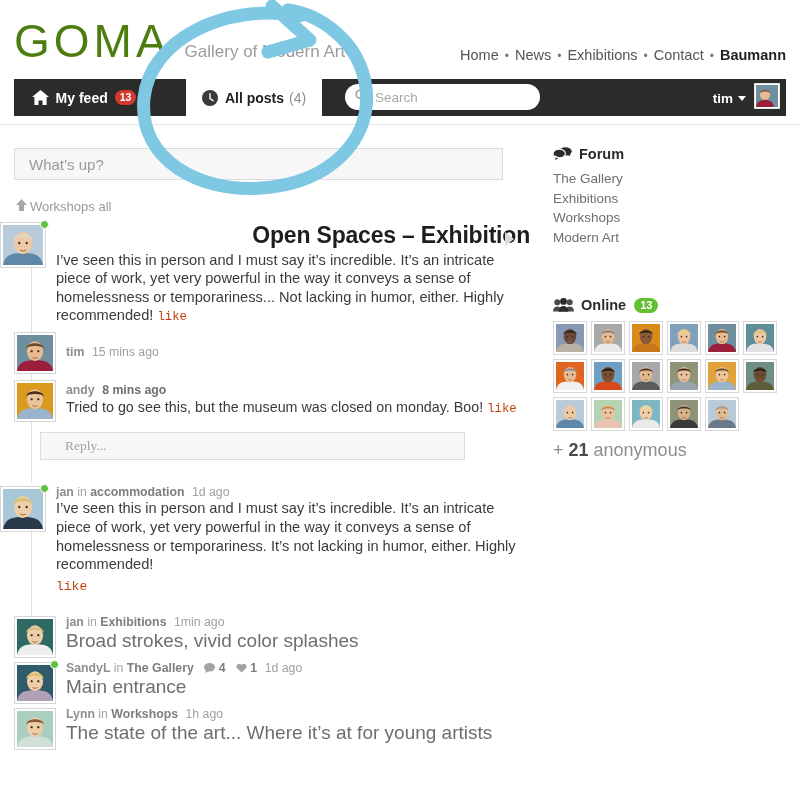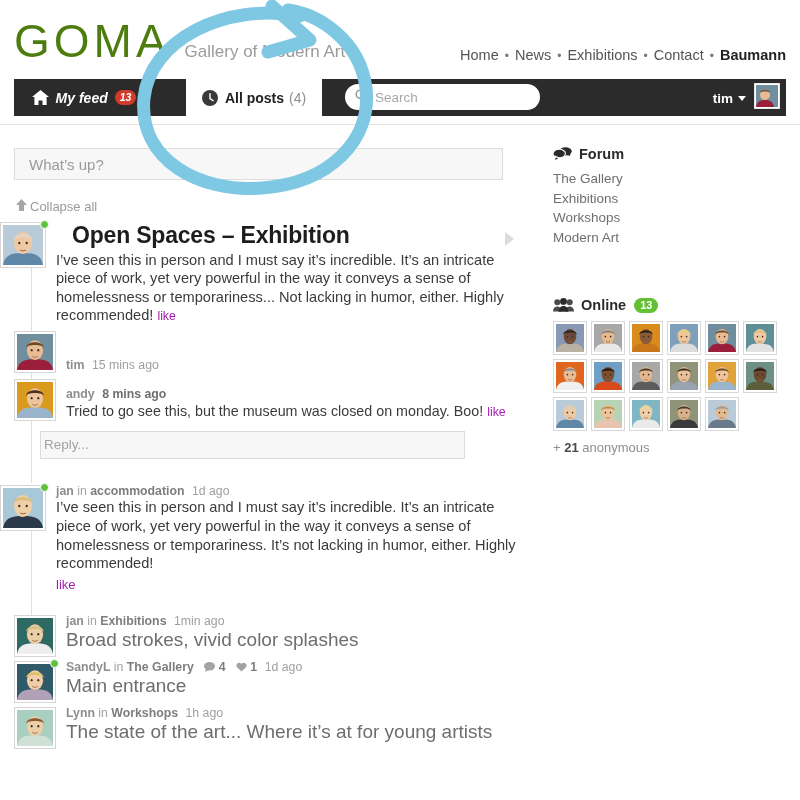--- a/index.html
+++ b/index.html
@@ -36,21 +36,21 @@
   
   .darkbar {
     position:absolute; left:14px; top:79px; width:772px; height:37px;
     background:#2b2b2b;
   }
   .tab {
     position:absolute; top:79px; height:37px;
     display:flex; align-items:center; justify-content:center;
     font-size:14px; cursor:pointer;
   }
-  .tab-myfeed { left:14px; width:140px; color:#fff;font-style:italic; }
+  .tab-myfeed { left:14px; width:140px; color:#fff; }
   .tab-allposts {
     left:186px; width:136px; background:#fff; color:#222;
   }
   .tab .ico { margin-right:7px; display:inline-flex; align-items:center; }
   .tab .lbl { font-weight:bold; }
   .tab .count { font-weight:normal; color:#8e8e8e; margin-left:5px; }
   .badge-red {
     background:#d33a2c; color:#fff; font-size:10.5px; font-weight:bold;
     border-radius:8px; padding:1px 5px 2px; margin-left:7px; line-height:1.2;
   }
@@ -106,44 +106,44 @@
   .pbody { margin-left:10px; flex:1 1 auto; }
   .meta { font-size:12.3px; color:#9b9b9b; line-height:1.1; }
   .meta .who { font-weight:bold; color:#8e8e8e; }
   .meta .inw { color:#a3a3a3; }
   .meta .forum { font-weight:bold; color:#7d7d7d; }
   .meta .time { color:#a0a0a0; margin-left:4px; }
   .meta .stat { color:#9b9b9b; margin-left:7px; }
   .meta .stat b { color:#7d7d7d; }
   .ptitle {
     font-size:23px; font-weight:bold; color:#1d1d1d; line-height:1.12;
-    margin:1px 16px 2px; letter-spacing:-0.2px;
+    margin:1px 0 2px; letter-spacing:-0.2px;text-align:right;
   }
   .ptext { font-size:14.6px; color:#3b3b3b; line-height:1.27; }
-  .lnk { color:#a21caf; font-size:12.3px; cursor:pointer; }
+  .lnk { color:#c2410c; font-size:12.3px; cursor:pointer;font-family:Liberation Mono, monospace; }
   .lnk.lg { font-size:13px; }
 
   .thread-rail {
     position:absolute; left:31px; top:46px; bottom:0; width:1px; background:#e0e0e0;
   }
   .expand-caret {
     position:absolute; right:16px; top:10px;
     width:0;height:0;border-top:7px solid transparent;border-bottom:7px solid transparent;
     border-left:9px solid #dcdcdc; cursor:pointer;
   }
 
-  .reply { display:flex; align-items:flex-end; margin-top:6px; }
+  .reply { display:flex; align-items:center; margin-top:6px; }
   .reply .av { width:36px;height:36px; }
   .rbody { margin-left:10px; flex:1 1 auto; }
   .rtext { font-size:14.3px; color:#3b3b3b; line-height:1.3; }
 
   .replybox {
     margin:10px 0 0 40px; width:425px; height:28px; border:1px solid #dcdcdc;
-    background:#f7f7f7; display:flex; align-items:center; padding-left:3px;
-    font-size:13.5px; color:#a2a2a2;
+    background:#f7f7f7; display:flex; align-items:center; padding-left:24px;
+    font-size:13.5px; color:#a2a2a2;font-family:Liberation Serif, serif;
   }
 
   .compact { display:flex; align-items:flex-start; margin-top:4px; }
   .compact .av { width:36px;height:36px; }
   .compact .cbody { margin-left:10px; }
   .ctitle { font-size:19px; color:#6e6e6e; line-height:1.15; margin-top:1px; font-weight:400; }
 
   
   .side { position:absolute; left:553px; top:146px; width:240px; }
   .side-h {
@@ -153,21 +153,21 @@
   .side-list { margin-top:7px; }
   .side-list .it { font-size:13.5px; color:#6f6f6f; line-height:19.5px; cursor:pointer; }
 
   .online-h { margin-top:0; }
   .badge-green {
     background:#62c033; color:#fff; font-size:11px; font-weight:bold;
     border-radius:8px; padding:1px 6px 2px; margin-left:8px;
   }
   .grid { margin-top:8px; display:flex; flex-wrap:wrap; gap:4px; width:238px; }
   .gav { width:34px;height:34px;border:1px solid #d8d8d8;background:#fff;padding:2px; }
-  .anon { margin-top:9px; font-size:13px; color:#8e8e8e; }
+  .anon { margin-top:9px; font-size:18px; color:#8e8e8e; }
   .anon b { color:#4a4a4a; }
 
   
   .annot { position:absolute; left:0; top:0; width:800px; height:800px; pointer-events:none; }
 </style>
 </head>
 <body>
 
 <div class="header">
   <div class="brand">
@@ -229,21 +229,21 @@
 <div class="composer">
   <span>What’s up?</span>
 </div>
 
 <div class="collapse-all">
   <span class="arrowup">
     <svg width="11" height="12" viewBox="0 0 11 12">
         <path d="M5.5 0 11 6H8v6H3V6H0z" fill="#a6a6a6"></path>
       </svg>
   </span>
-  <span>Collapse all</span>
+  <span>Workshops all</span>
 </div>
 
 <div class="feed" id="feed">
     <div class="post" style="padding-bottom:4px">
     <div class="thread-rail" style="height:215px"></div>
     <div class="expand-caret"></div>
     <div class="prow">
       <span class="av-wrap">
     <span class="av" style="width:46px;height:46px">
             <svg class="av-inner" viewBox="0 0 40 40" width="40" height="40">

